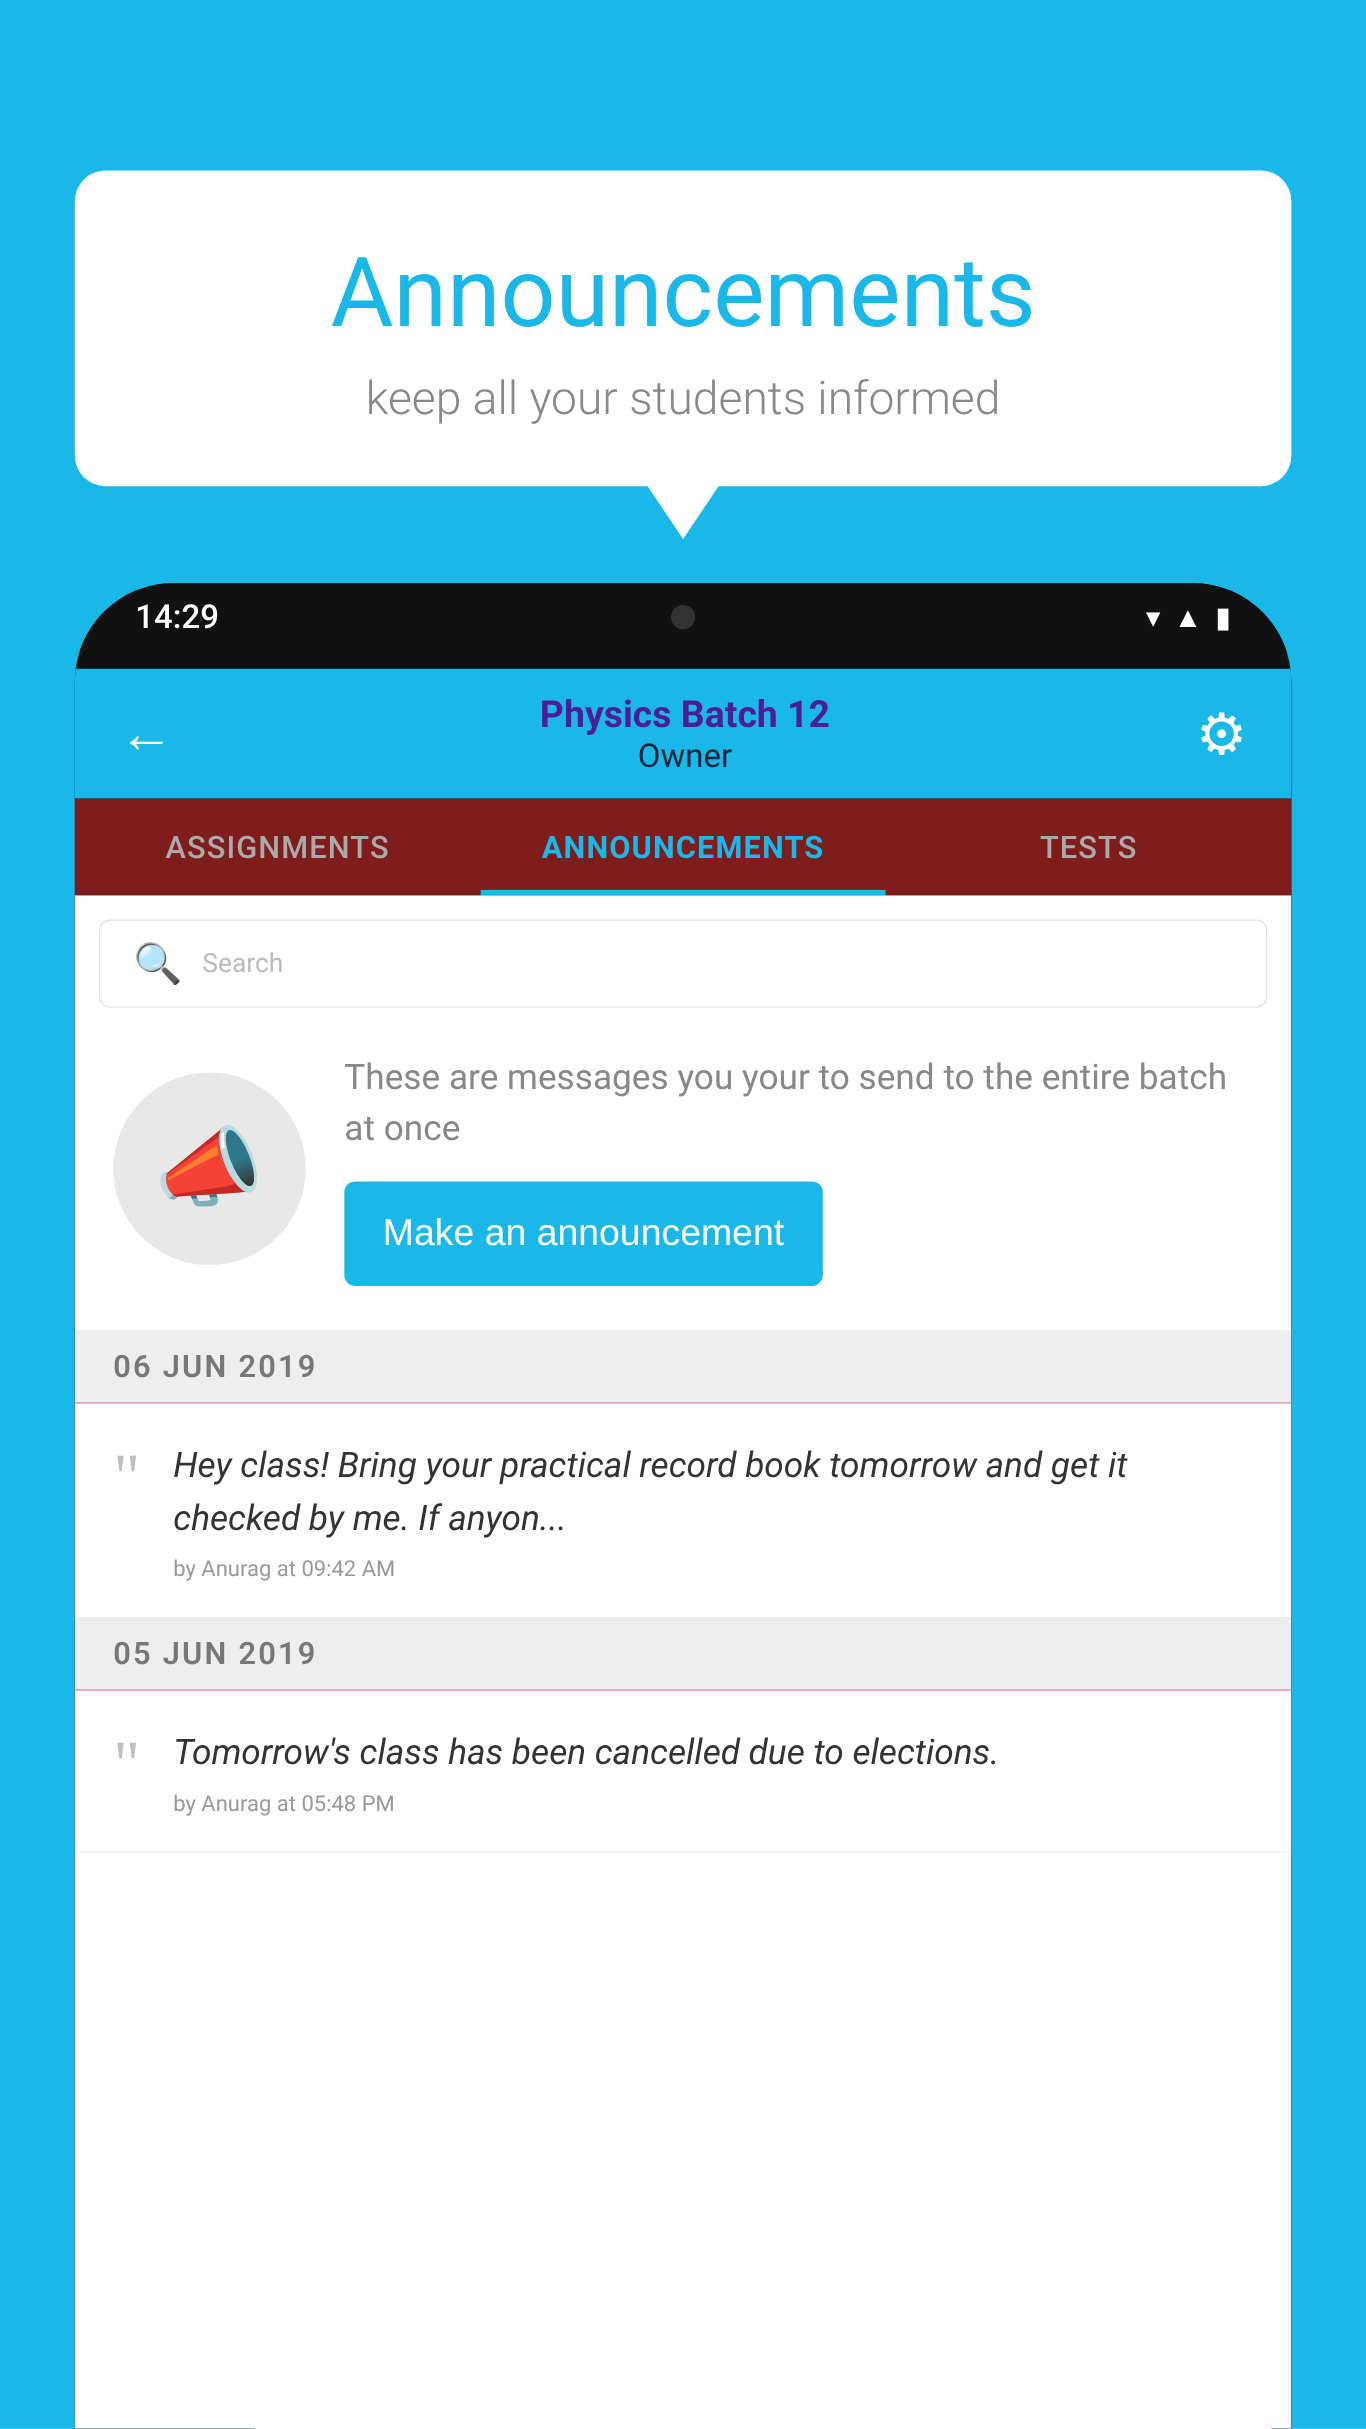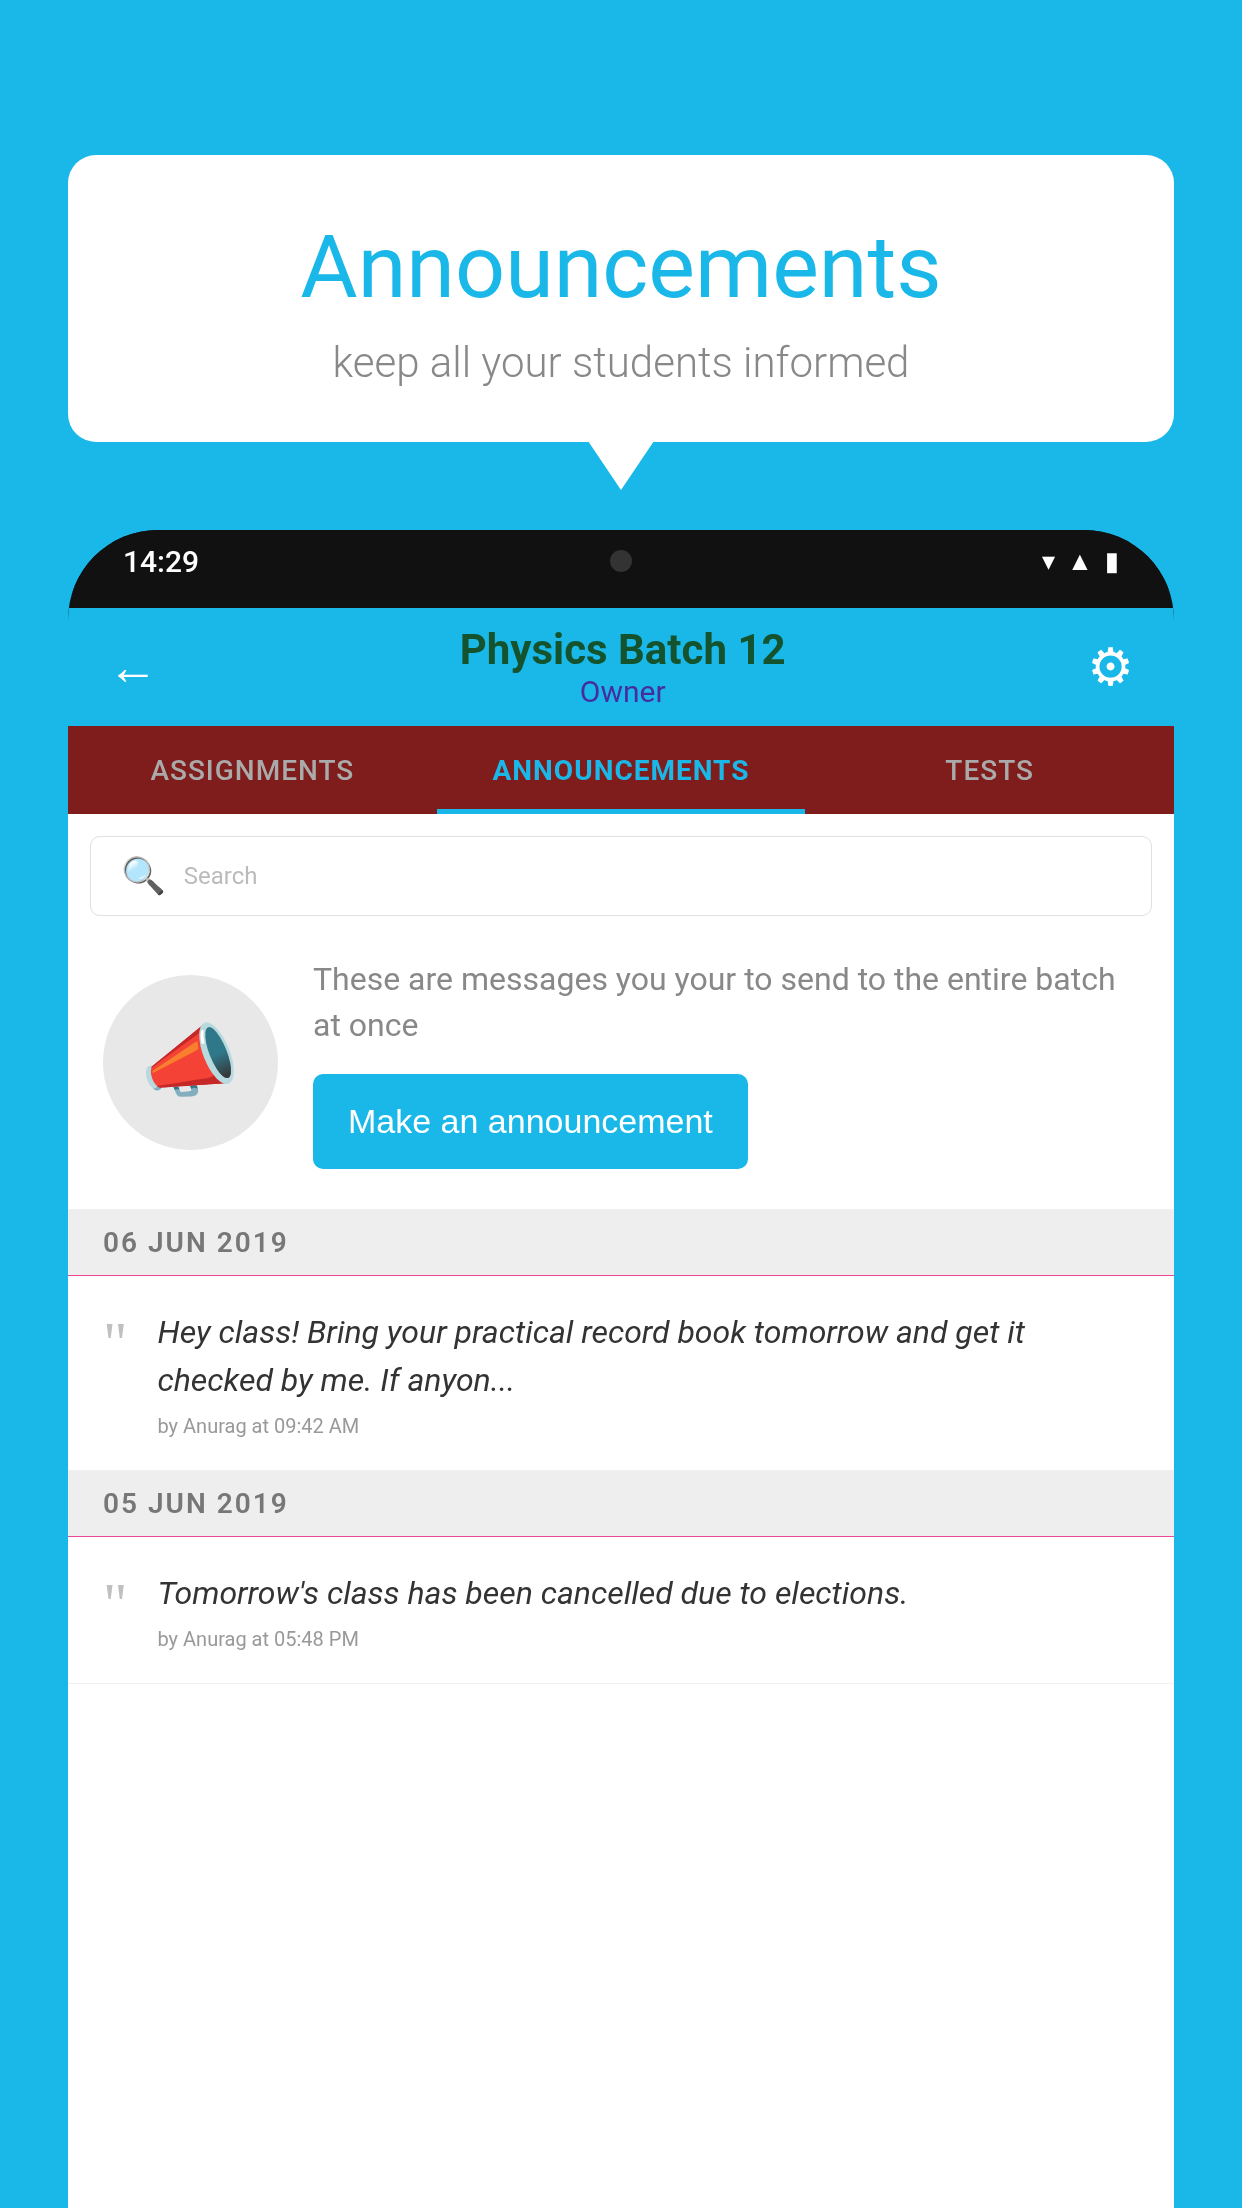--- a/index.html
+++ b/index.html
@@ -142,27 +142,27 @@
       color: white;
       font-size: 50px;
       cursor: pointer;
     }
 
     .app-bar-title-block {
       text-align: center;
     }
 
     .app-bar-title {
-      color: #14532d;
-      font-size: 42px;
+      color: #4c1d95;
+      font-size: 34px;
       font-weight: 700;
     }
 
     .app-bar-subtitle {
-      color: #4c1d95;
+      color: #0f172a;
       font-size: 30px;
       font-weight: 400;
       opacity: 0.9;
     }
 
     .app-bar-gear {
       color: white;
       font-size: 52px;
     }
 

